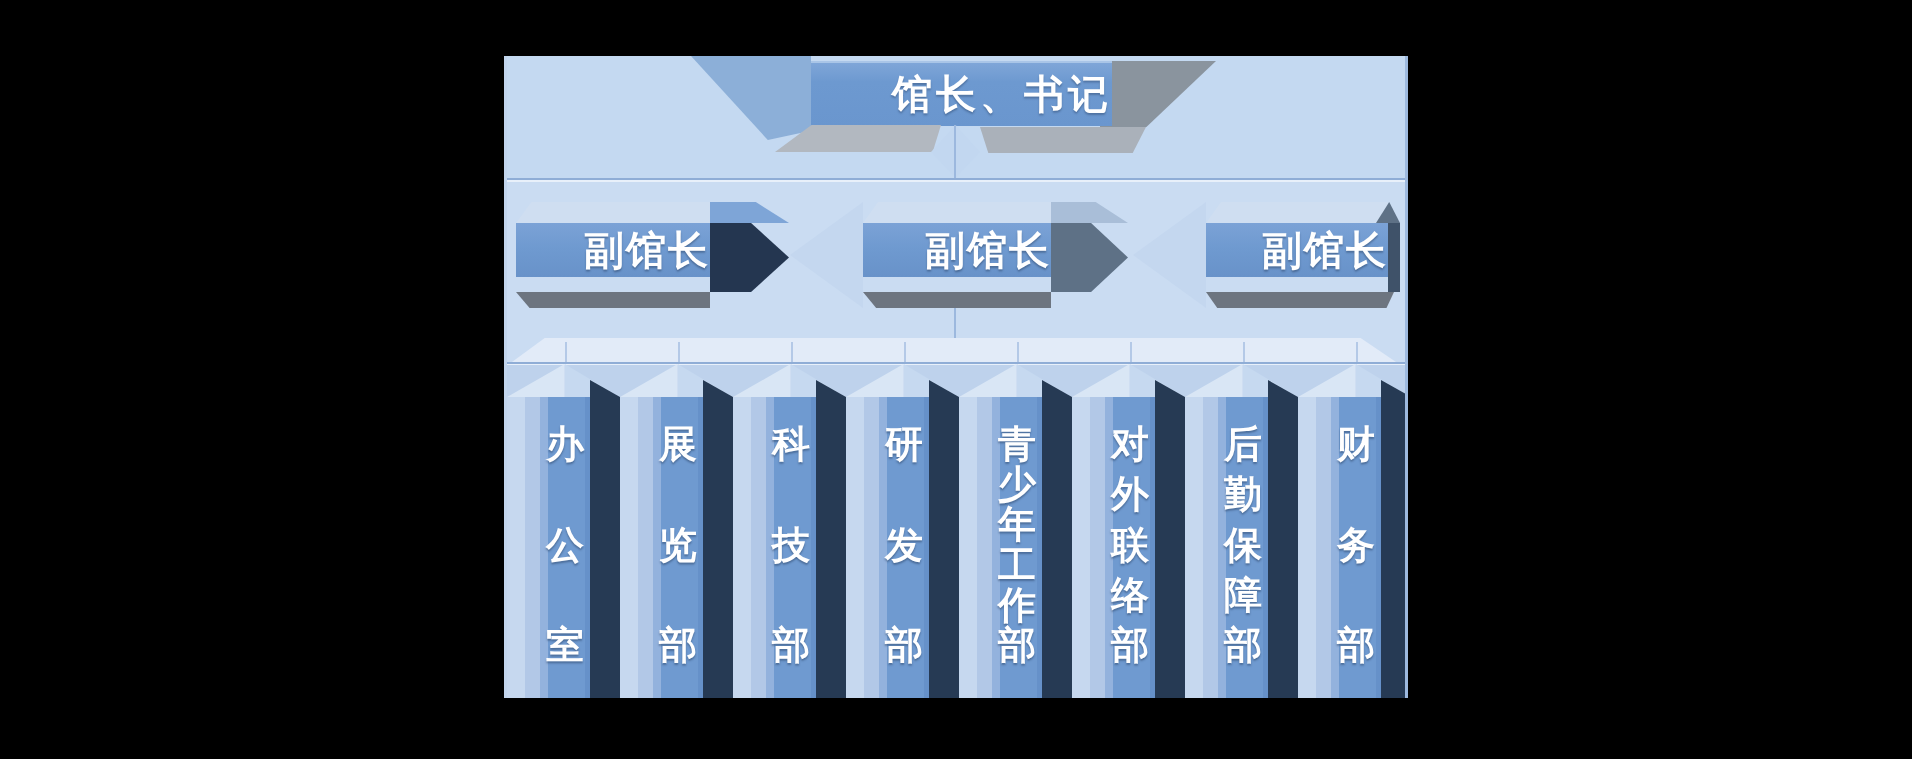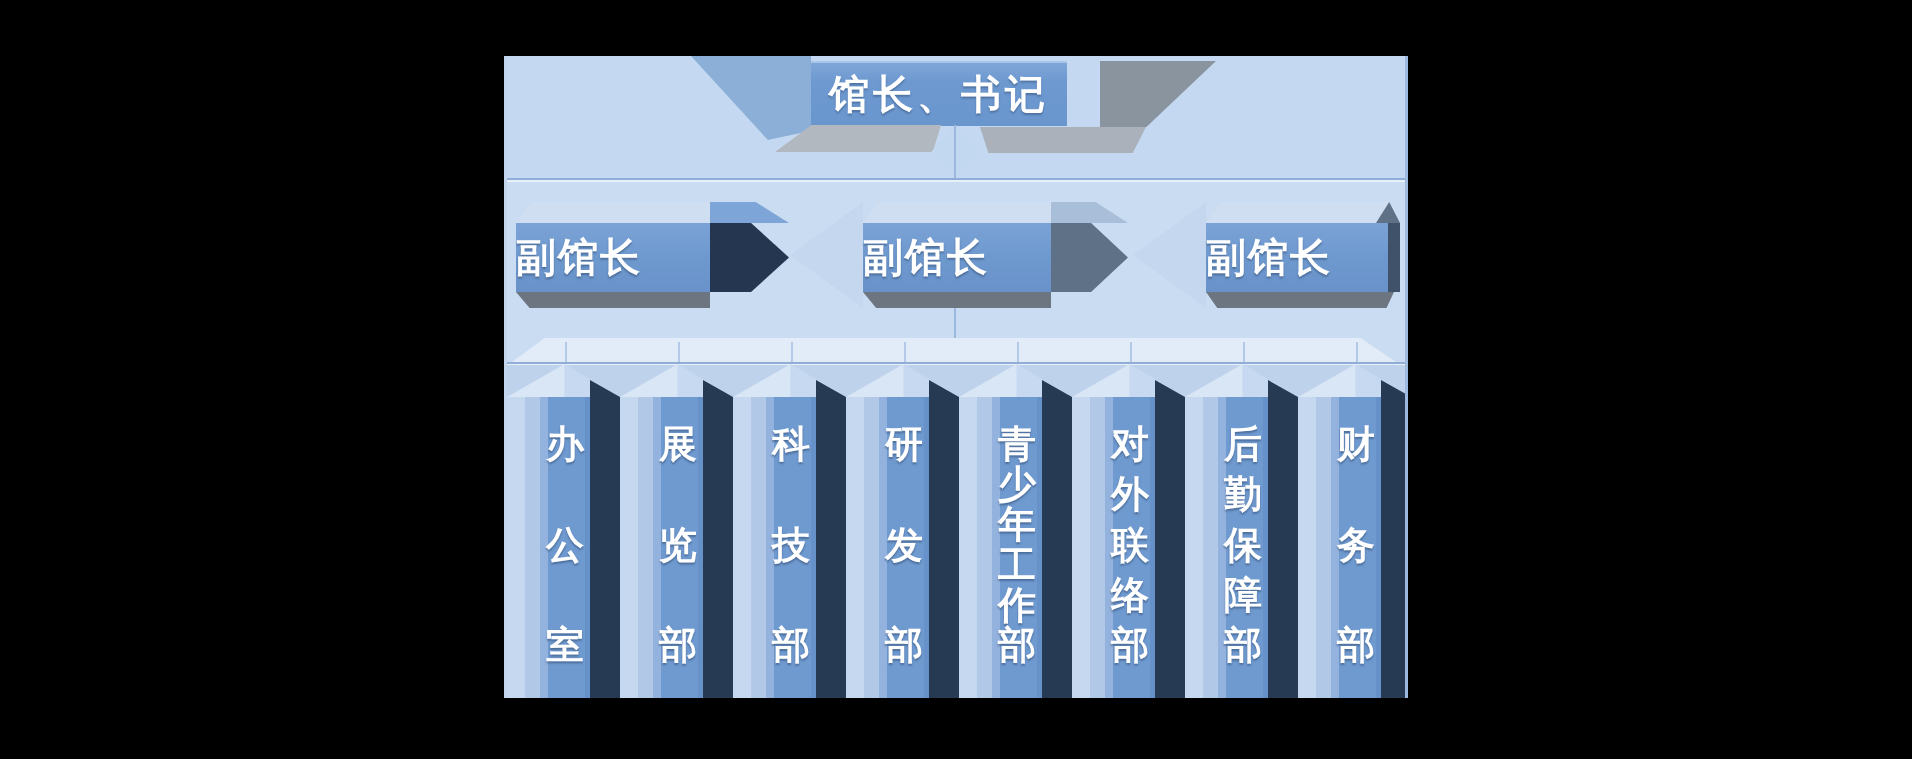--- a/index.html
+++ b/index.html
@@ -7,42 +7,42 @@
   .stage{position:absolute;left:504px;top:56px;width:904px;height:642px;overflow:hidden;
     border-left:3px solid #c2d5ed;border-right:3px solid #9db9de;box-sizing:border-box;}
   .abs{position:absolute;}
   
   .band-top{left:0;top:0;width:100%;height:122px;background:#c4d9f1;}
   .band-mid{left:0;top:122px;width:100%;height:184px;background:#cadcf2;}
   .band-bot{left:0;top:306px;width:100%;height:336px;background:#bed2ec;}
   
   .diag-accent{left:184px;top:0;width:120px;height:84px;background:#8cafd8;
     clip-path:polygon(0 0,100% 0,100% 89%,64% 100%);}
-  .dir-box{left:304px;top:5px;width:256px;height:65px;
+  .dir-box{left:304px;top:5px;width:301px;height:65px;
     background:linear-gradient(180deg,#7fa6d8 0,#6d99d0 30%,#6a96ce 100%);
     border-top:2px solid #a9c5e7;box-sizing:border-box;
-    display:flex;align-items:center;justify-content:center;}
+    display:flex;align-items:center;justify-content:flex-end;}
   .dir-box span{color:#fff;font-size:40px;font-weight:bold;letter-spacing:4px;
     text-shadow:0 2px 2px rgba(30,50,80,.35);}
   .dir-shadow-r{left:593px;top:5px;width:116px;height:66px;background:#8a949e;
     clip-path:polygon(0 0,100% 0,40% 100%,0 100%);}
   .trap-l{left:268px;top:69px;width:166px;height:27px;background:#b2b8c0;
     clip-path:polygon(22% 0,100% 0,95% 100%,0 100%);}
   .trap-r{left:473px;top:71px;width:166px;height:26px;background:#aab1ba;
     clip-path:polygon(0 0,100% 0,92% 100%,5% 100%);}
   .diamond{left:424px;top:69px;width:49px;height:53px;background:#c2d7f0;
     clip-path:polygon(50% 0,100% 51%,50% 100%,0 51%);}
   .vline{width:2px;background:#9cb8de;}
   .hline{left:0;width:100%;height:2px;background:#8fadd6;}
   .hline-lite{left:0;width:100%;height:2px;background:#e8f0fa;}
   
   .dep-bevel{top:146px;height:21px;background:#cfdef1;}
-  .dep-body{top:167px;height:69px;background:linear-gradient(180deg,#7ba2d6 0,#6f9ad0 40%,#6countryside 100%);
+  .dep-body{top:167px;height:54px;background:linear-gradient(180deg,#7ba2d6 0,#6f9ad0 40%,#6countryside 100%);
     background:linear-gradient(180deg,#7ba2d6 0,#6f9ad0 45%,#6892c9 100%);
-    display:flex;align-items:center;justify-content:flex-start;}
+    display:flex;align-items:center;justify-content:flex-end;}
   .dep-body span{color:#fff;font-size:40px;font-weight:bold;letter-spacing:2px;
     text-shadow:0 2px 2px rgba(30,50,80,.4);}
   .dep-shadow{top:236px;height:16px;background:#6d7580;
     clip-path:polygon(0 0,100% 0,100% 100%,7% 100%);}
   .arrow-top{top:146px;height:21px;clip-path:polygon(0 0,58% 0,100% 100%,0 100%);}
   .arrow-body{top:167px;height:69px;clip-path:polygon(0 0,52% 0,100% 50%,52% 100%,0 100%);}
   .wedge{top:146px;width:73px;height:106px;background:#c4d7ef;
     clip-path:polygon(100% 0,0 50%,100% 100%);}
   
   .beam{left:5px;top:282px;width:884px;height:24px;background:#e2ebf8;

